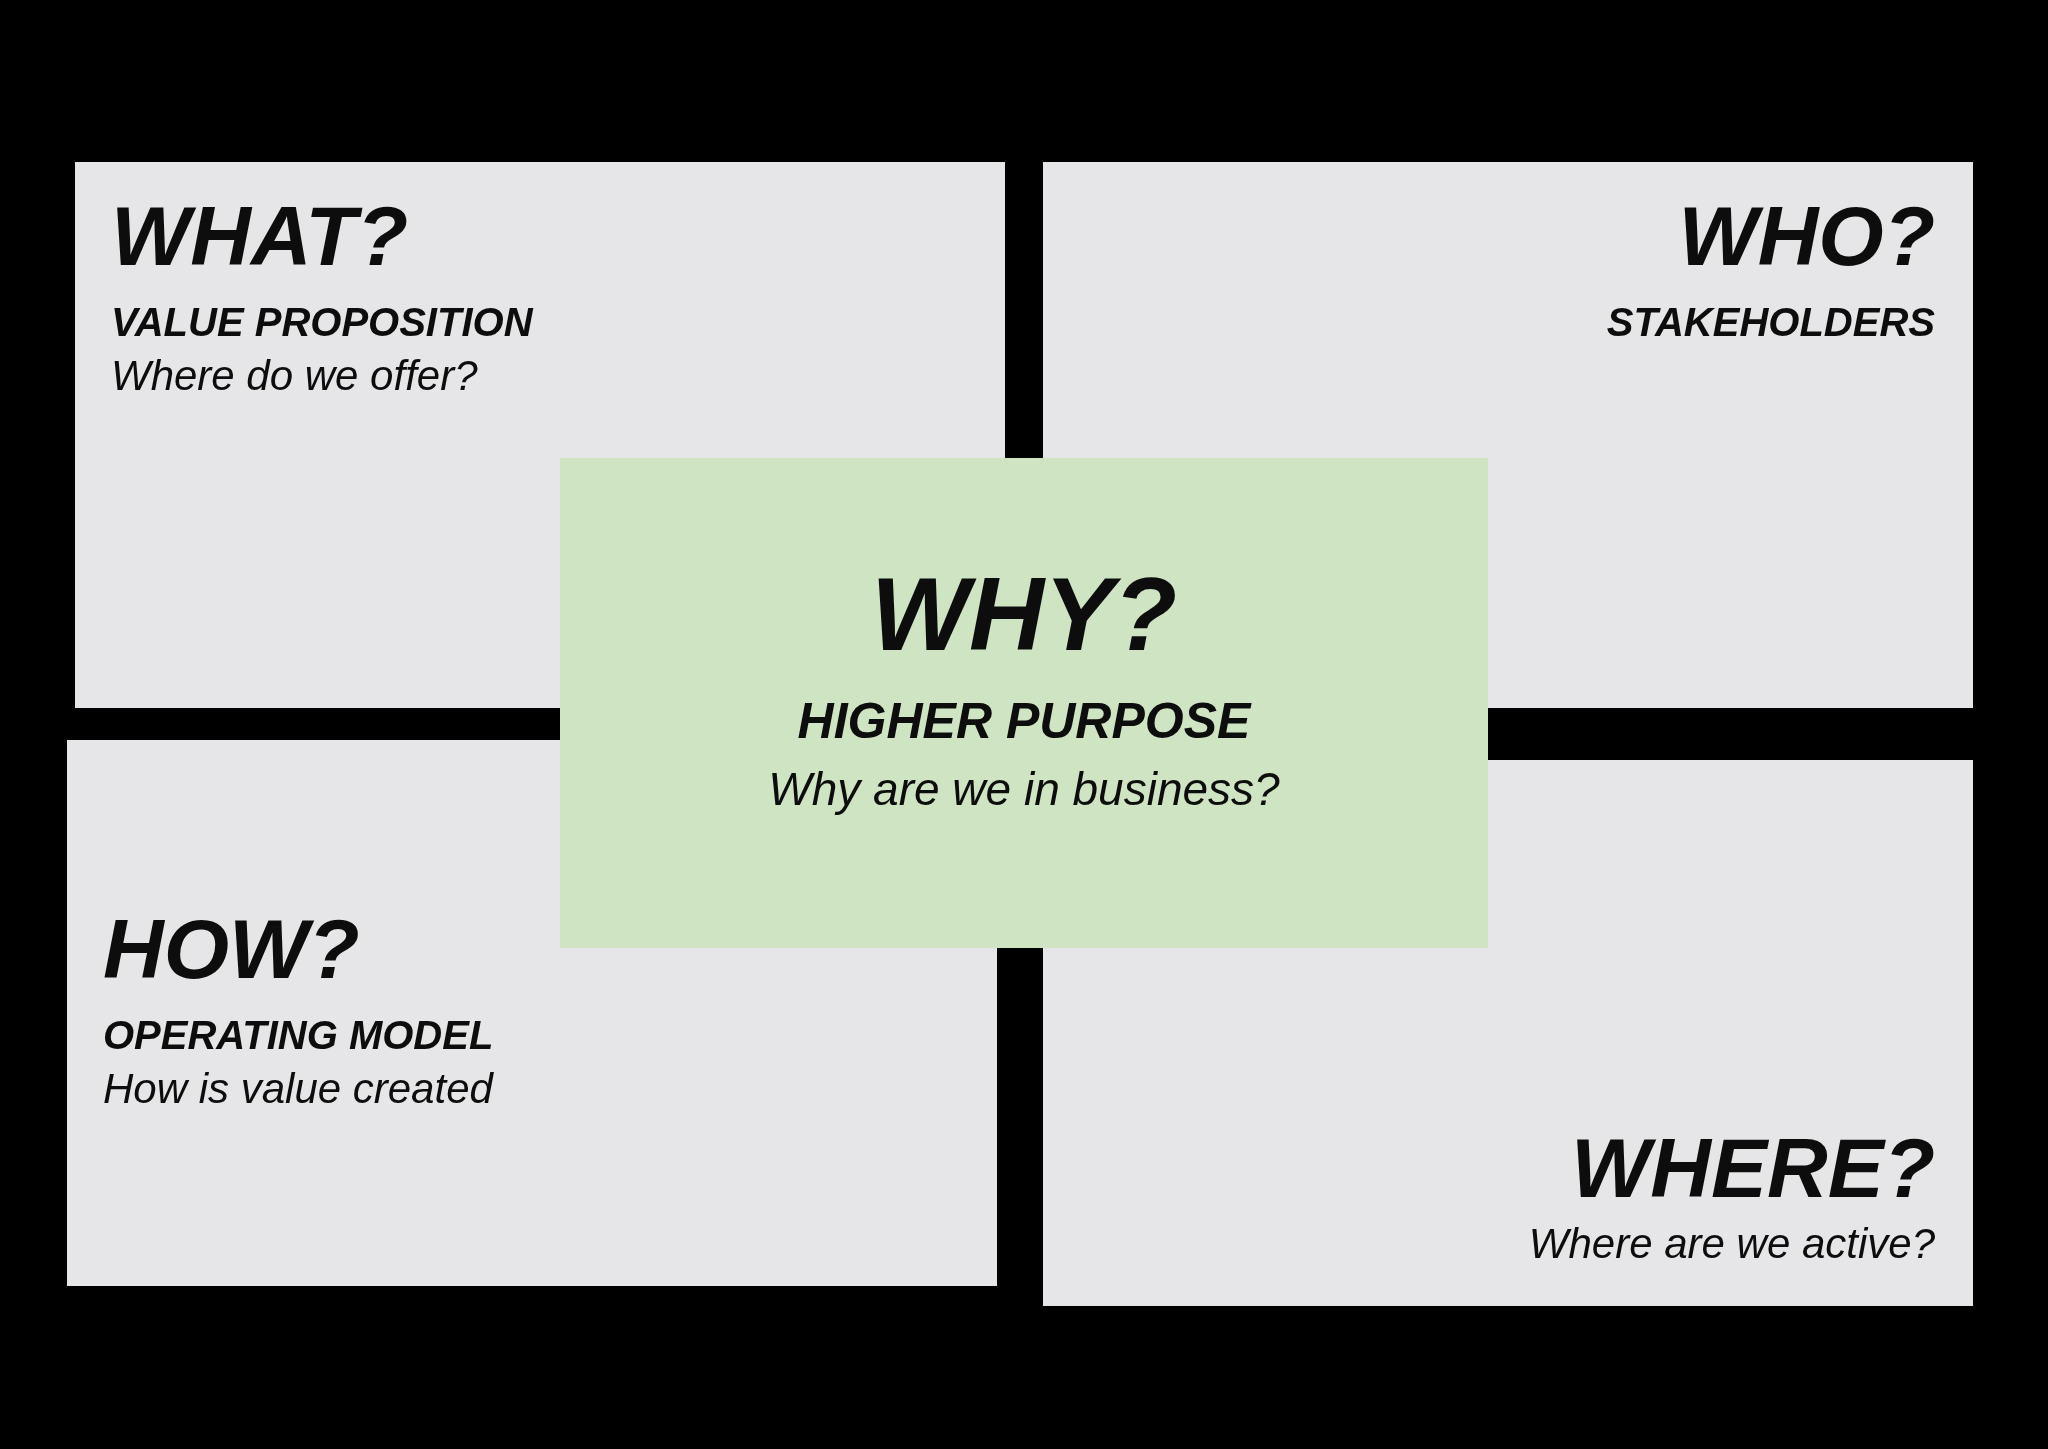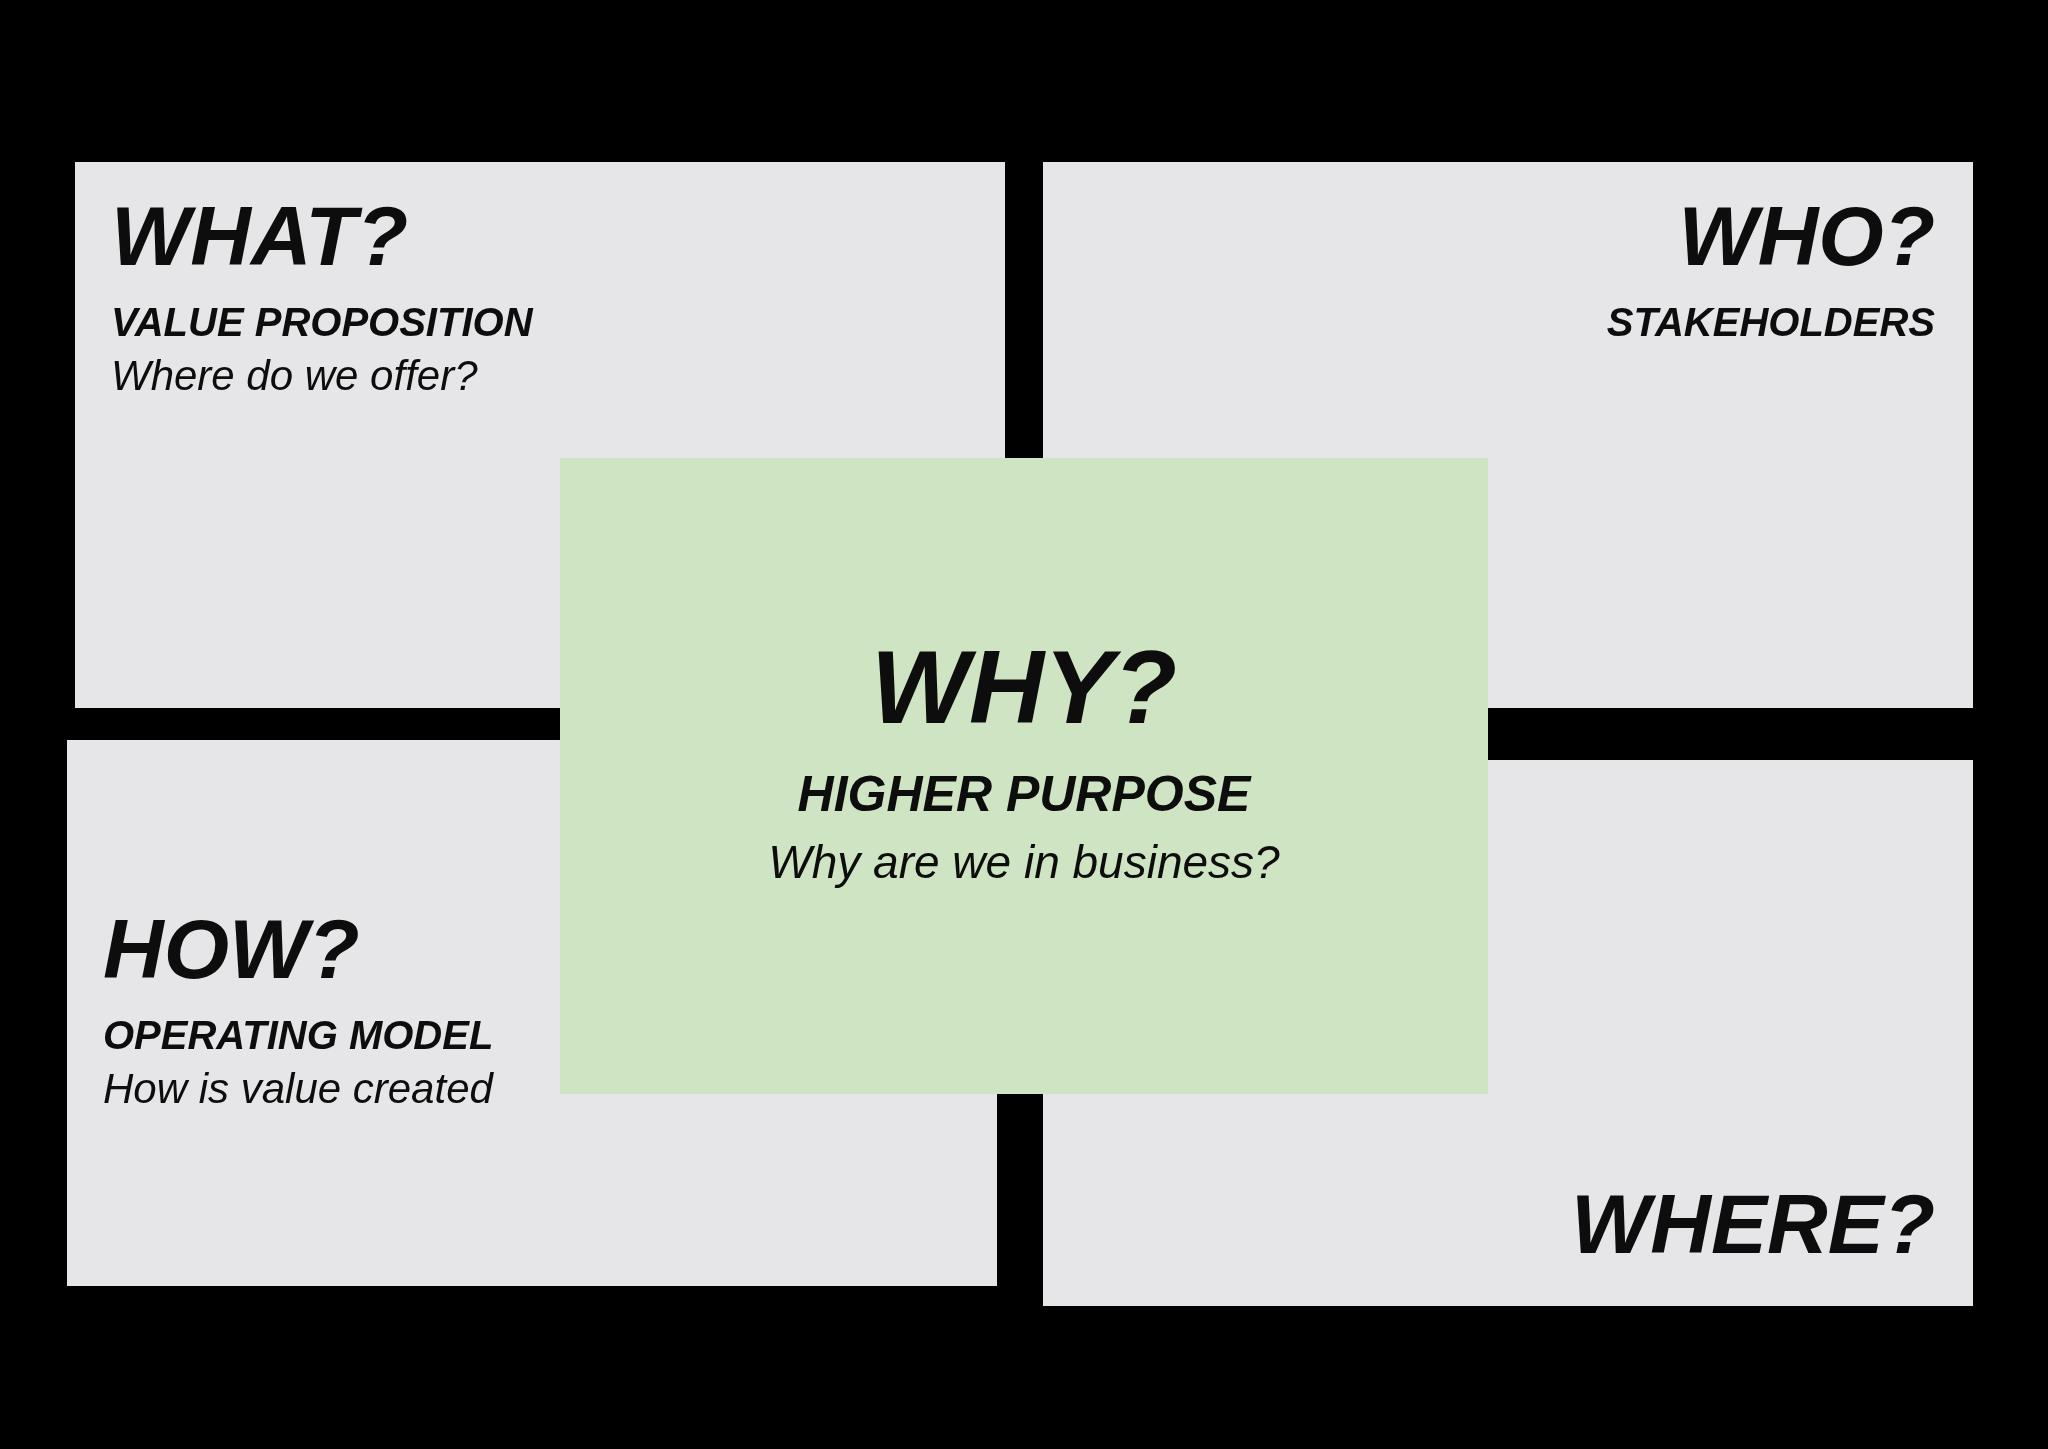--- a/index.html
+++ b/index.html
@@ -32,21 +32,21 @@
   }
   .quad .subtitle {
     font-size: 40px; font-weight: 700; line-height: 1.1; margin-top: 20px;
   }
   .quad .question {
     font-size: 42px; font-weight: 400; line-height: 1.15; margin-top: 8px;
   }
   .center-box {
     position: absolute;
     left: 560px; top: 458px;
-    width: 928px; height: 636px;
+    width: 928px; height: 490px;
     background: var(--center-panel, #cfe4c3);
     display: flex;
     flex-direction: column;
     align-items: center;
     justify-content: center;
     text-align: center;
     padding-bottom: 30px;
   }
   .center-box .title {
     font-size: 104px; font-weight: 800; line-height: 1.05;
@@ -75,20 +75,21 @@
   </section>
 
   <section class="quad bl">
     <div class="title">HOW?</div>
     <div class="subtitle">OPERATING MODEL</div>
     <div class="question">How is value created</div>
   </section>
 
   <section class="quad br">
     <div class="title">WHERE?</div>
+    <div class="question">Where are we active?</div>
   </section>
 
   <section class="center-box">
     <div class="title">WHY?</div>
     <div class="subtitle">HIGHER PURPOSE</div>
     <div class="question">Why are we in business?</div>
   </section>
 
 </div>
 

